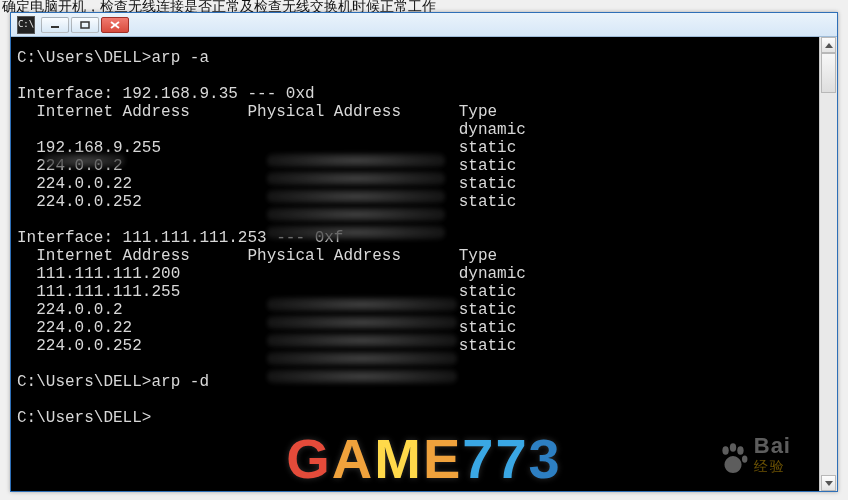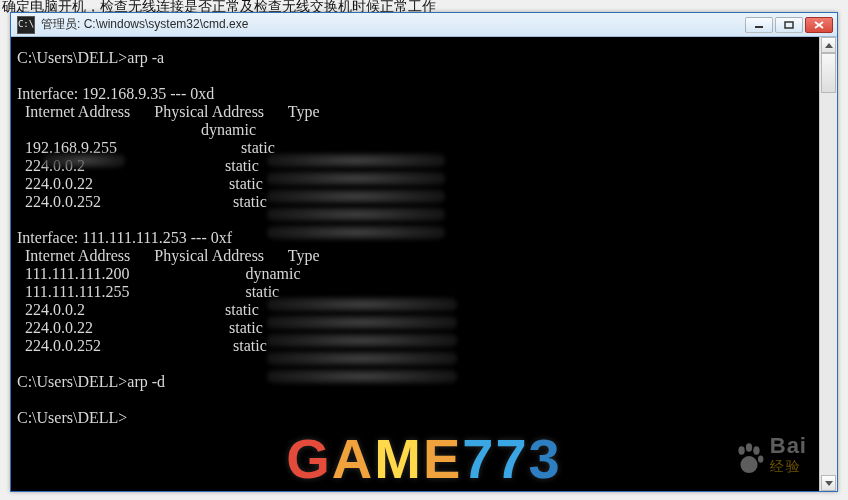--- a/index.html
+++ b/index.html
@@ -93,21 +93,21 @@
     bottom: 0;
     background: #000;
   }
   .terminal {
     position: absolute;
     left: 0;
     top: 0;
     right: 18px;
     bottom: 0;
     padding: 12px 6px 6px 6px;
-    font-family: Liberation Serif, serif;
+    font-family: Liberation Mono, monospace;
     font-size: 16px;
     line-height: 18px;
     color: #d8d8d8;
     white-space: pre;
     overflow: hidden;
     box-sizing: border-box;
   }
   .scrollbar {
     position: absolute;
     right: 0;
@@ -157,21 +157,21 @@
     position: absolute;
     height: 15px;
     border-radius: 7px;
     background: radial-gradient(ellipse at center, rgba(90,90,90,.9) 0%, rgba(50,50,50,.85) 45%, rgba(10,10,10,.7) 100%);
     filter: blur(2px);
     opacity: .85;
   }
 
   .watermark-baidu {
     position: absolute;
-    right: 30px;
+    right: 46px;
     bottom: 16px;
     display: flex;
     align-items: flex-end;
     gap: 4px;
     opacity: .45;
     pointer-events: none;
   }
   .paw {
     width: 34px;
     height: 34px;
@@ -219,21 +219,20 @@
 </head>
 <body>
 
 <div class="backdrop-text">确定电脑开机，检查无线连接是否正常及检查无线交换机时候正常工作</div>
 
 <div class="window">
   <div class="titlebar">
     <div class="title-icon">
         <span class="title-icon-inner">C:\</span>
       </div>
-    <div class="title-text">管理员: C:\windows\system32\cmd.exe</div>
     <div class="win-btns">
       <div class="win-btn min">
         <svg width="10" height="8">
             <line x1="1" y1="6" x2="9" y2="6" stroke="#333" stroke-width="2"></line>
           </svg>
       </div>
       <div class="win-btn max">
         <svg width="10" height="8">
             <rect x="1" y="1" width="8" height="6" fill="none" stroke="#333" stroke-width="1.5"></rect>
           </svg>

